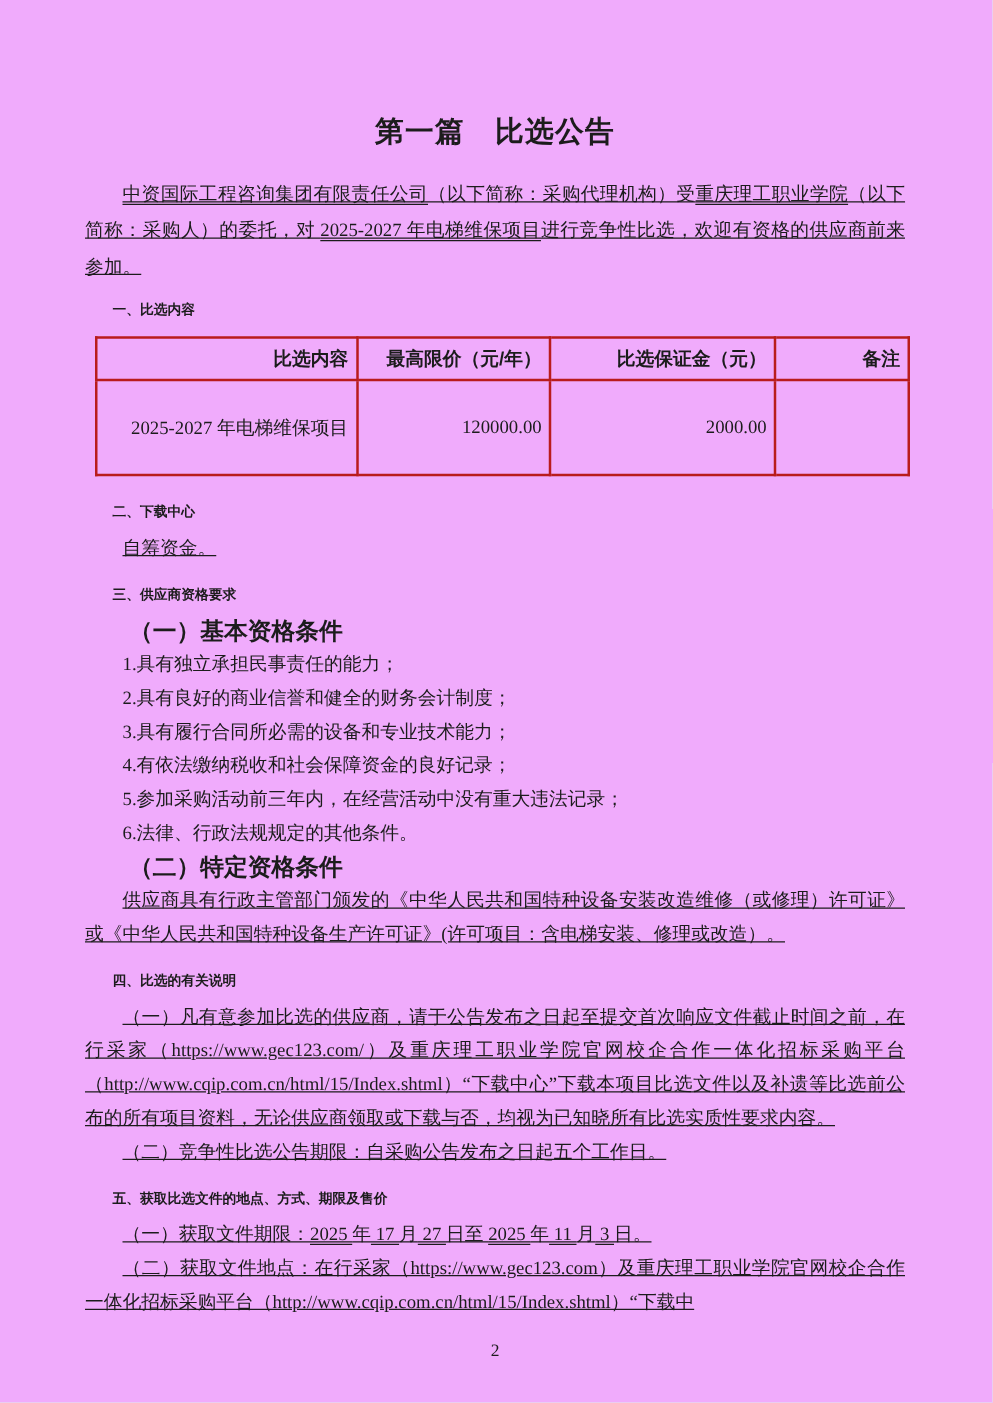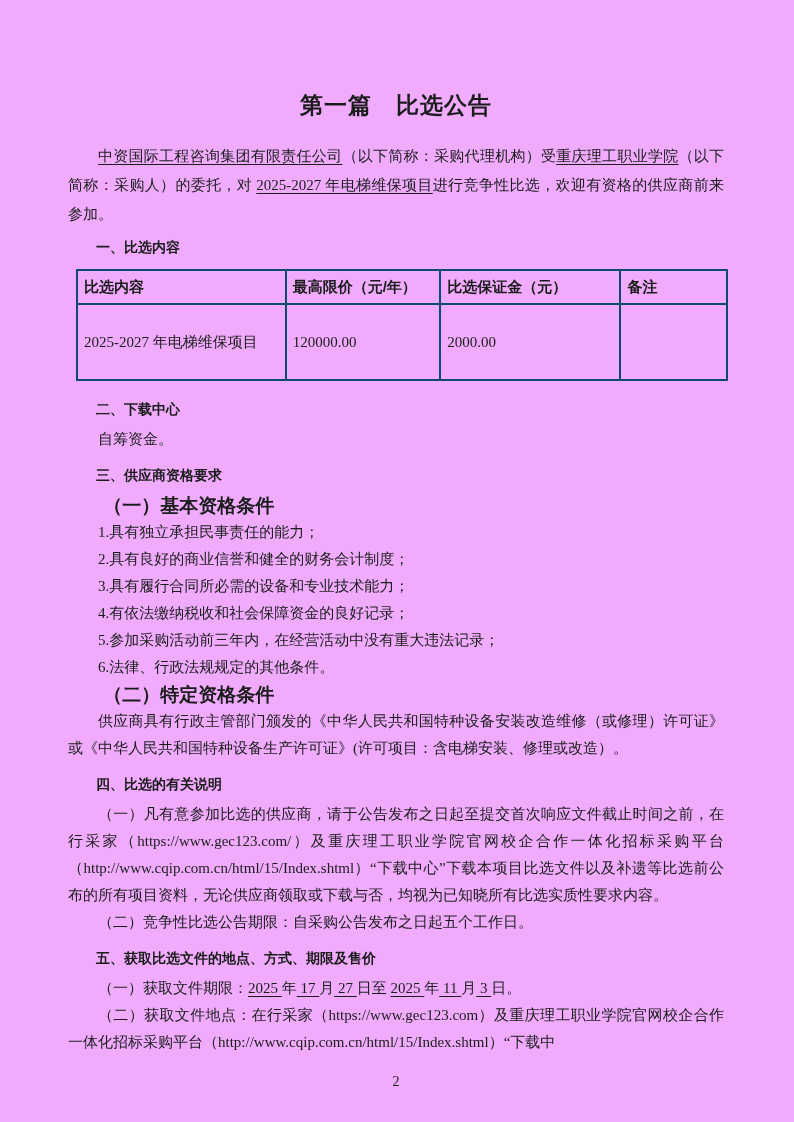--- a/index.html
+++ b/index.html
@@ -22,27 +22,28 @@
     font-weight:bold;
     font-size:23px;
     line-height:34px;
     letter-spacing:1px;
   }
   .para{
     margin:0;
     line-height:27px;
     text-align:justify;
     text-indent:2em;
+    text-decoration:underline;
   }
   .intro{line-height:29px;margin-bottom:2px;}
   .sec-heading{
     margin:10px 0 2px 0;
-    font-family:Liberation Mono, monospace;
+    font-family:Liberation Sans, sans-serif;
     font-weight:bold;
-    font-size:14px;
+    font-size:11px;
     line-height:27px;
     text-indent:2em;
   }
   .sub-heading{
     margin:0;
     font-family:"Liberation Sans","DejaVu Sans",sans-serif;
     font-weight:bold;
     font-size:19px;
     line-height:27px;
     text-indent:1.85em;
@@ -51,23 +52,23 @@
   .sec2-heading{margin-top:16px;}
   .item{line-height:27px;text-indent:2em;text-align:justify;}
   .u{text-decoration:underline;text-underline-offset:3px;}
   table.bid{
     border-collapse:collapse;
     width:652px;
     margin-left:8px;
     table-layout:fixed;
   }
   table.bid th, table.bid td{
-    border:2px solid #0c4a6e;
+    border:2px solid #b91c1c;
     padding:2px 6px;
-    text-align:left;
+    text-align:right;
     box-sizing:border-box;
   }
   table.bid th{
     height:34px;
     font-family:"Liberation Sans","DejaVu Sans",sans-serif;
     font-weight:bold;
     font-size:15px;
   }
   table.bid td{
     height:76px;

